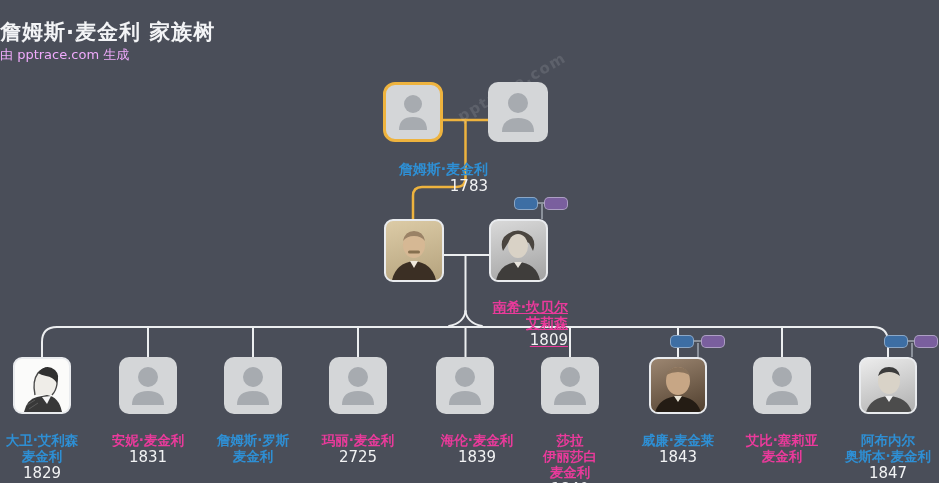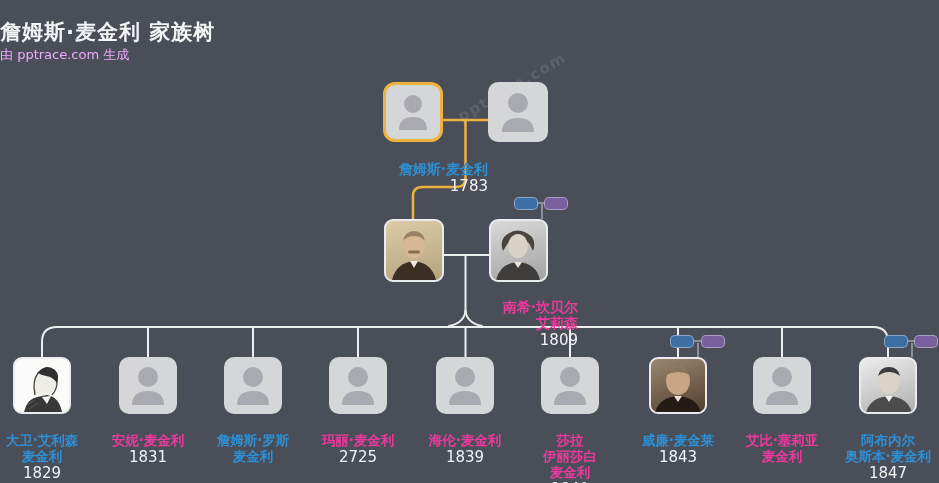--- a/index.html
+++ b/index.html
@@ -122,21 +122,21 @@
     </svg>
   </div>
   <div class="node photo" style="left:489px;top:219px;width:59px;height:63px;background:linear-gradient(165deg,#d9d9d9,#a3a3a3);">
     <svg width="55" height="59" viewBox="0 0 55 59">
       <path d="M13 16 Q27 3 41 16 Q45 22 42 30 L38 22 Q27 15 17 22 L12 30 Q9 22 13 16" fill="#4a453f"></path>
       <ellipse cx="27" cy="25" rx="10" ry="12" fill="#d9d2c6"></ellipse>
       <path d="M5 59 Q9 42 27 41 Q45 42 49 59 Z" fill="#3f3d3b"></path>
       <path d="M23 41 l4 6 l4 -6 z" fill="#e8e4dc"></path>
     </svg>
   </div>
-  <div class="label parent female" style="left:428px;top:283px;">
+  <div class="label parent female" style="left:418px;top:283px;text-decoration:underline;">
     <span>南希·坎贝尔
 艾莉森</span>
     <div class="year">1809</div>
   </div>
 
   <div class="chip blue" style="left:514px;top:197px;"></div>
   <div class="chip purple" style="left:544px;top:197px;"></div>
 
   <div class="node photo" style="left:13px;top:357px;width:58px;height:57px;background:#fbfbfa;">
     <svg width="54" height="53" viewBox="0 0 54 53">
@@ -215,21 +215,21 @@
     <div class="year">1831</div>
   </div>
   <div class="label male" style="left:178px;top:416px;">
     <span>詹姆斯·罗斯
 麦金利</span>
   </div>
   <div class="label female" style="left:283px;top:416px;">
     <span>玛丽·麦金利</span>
     <div class="year">2725</div>
   </div>
-  <div class="label female" style="left:390px;top:416px;">
+  <div class="label female" style="left:402px;top:416px;">
     <span>海伦·麦金利</span>
     <div class="year">1839</div>
   </div>
   <div class="label female" style="left:495px;top:416px;">
     <span>莎拉
 伊丽莎白
 麦金利</span>
     <div class="year">1840</div>
   </div>
   <div class="label male" style="left:603px;top:416px;">

